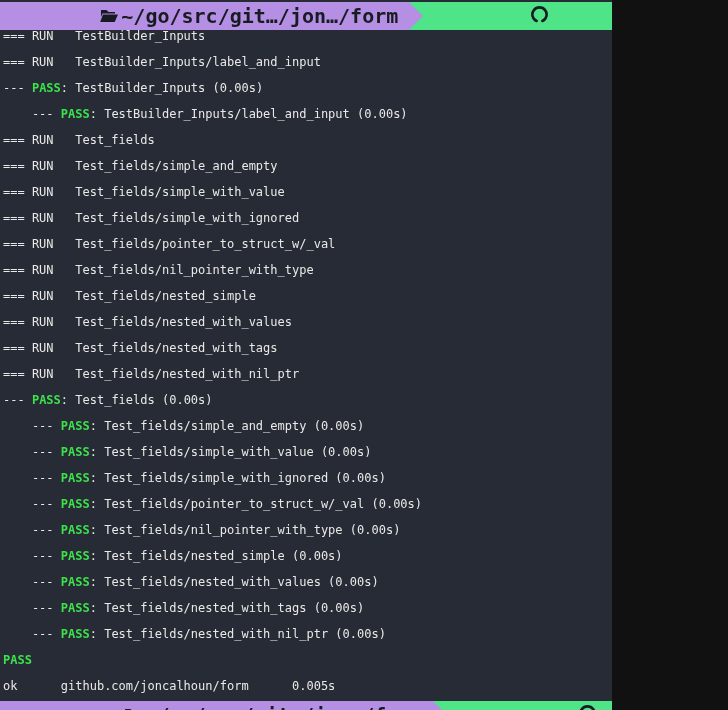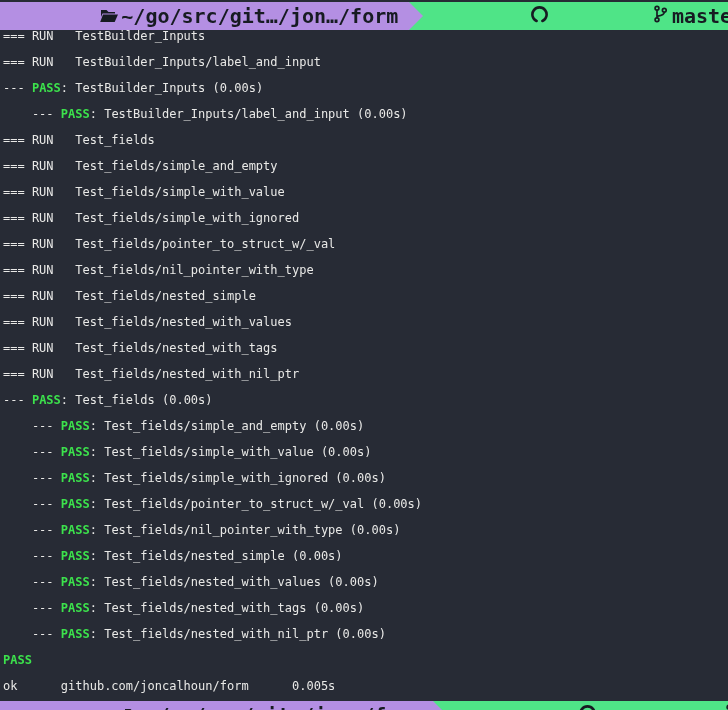--- a/index.html
+++ b/index.html
@@ -1,18 +1,18 @@
 <!DOCTYPE html>
 <html style="--bg: #272b35; --fg: #e9e9e7; --green: #3ce24c; --mint: #4fe487; --purple: #b48fe3; --ink: #171b22; --cursor: #acacac;"><head>
 <meta charset="utf-8">
 <style>
   html,body{margin:0;padding:0;background:#111;}
   .terminal{
     position:relative;
-    width:728px;height:710px;
+    width:612px;height:710px;
     background:var(--bg,#272b35);
     overflow:hidden;
     font-family:"DejaVu Sans Mono","Liberation Mono",monospace;
   }
   
   .prompt-row{
     position:absolute;left:0;top:2px;height:28px;
     display:flex;align-items:stretch;
   }
   .seg{display:flex;align-items:center;white-space:pre;

